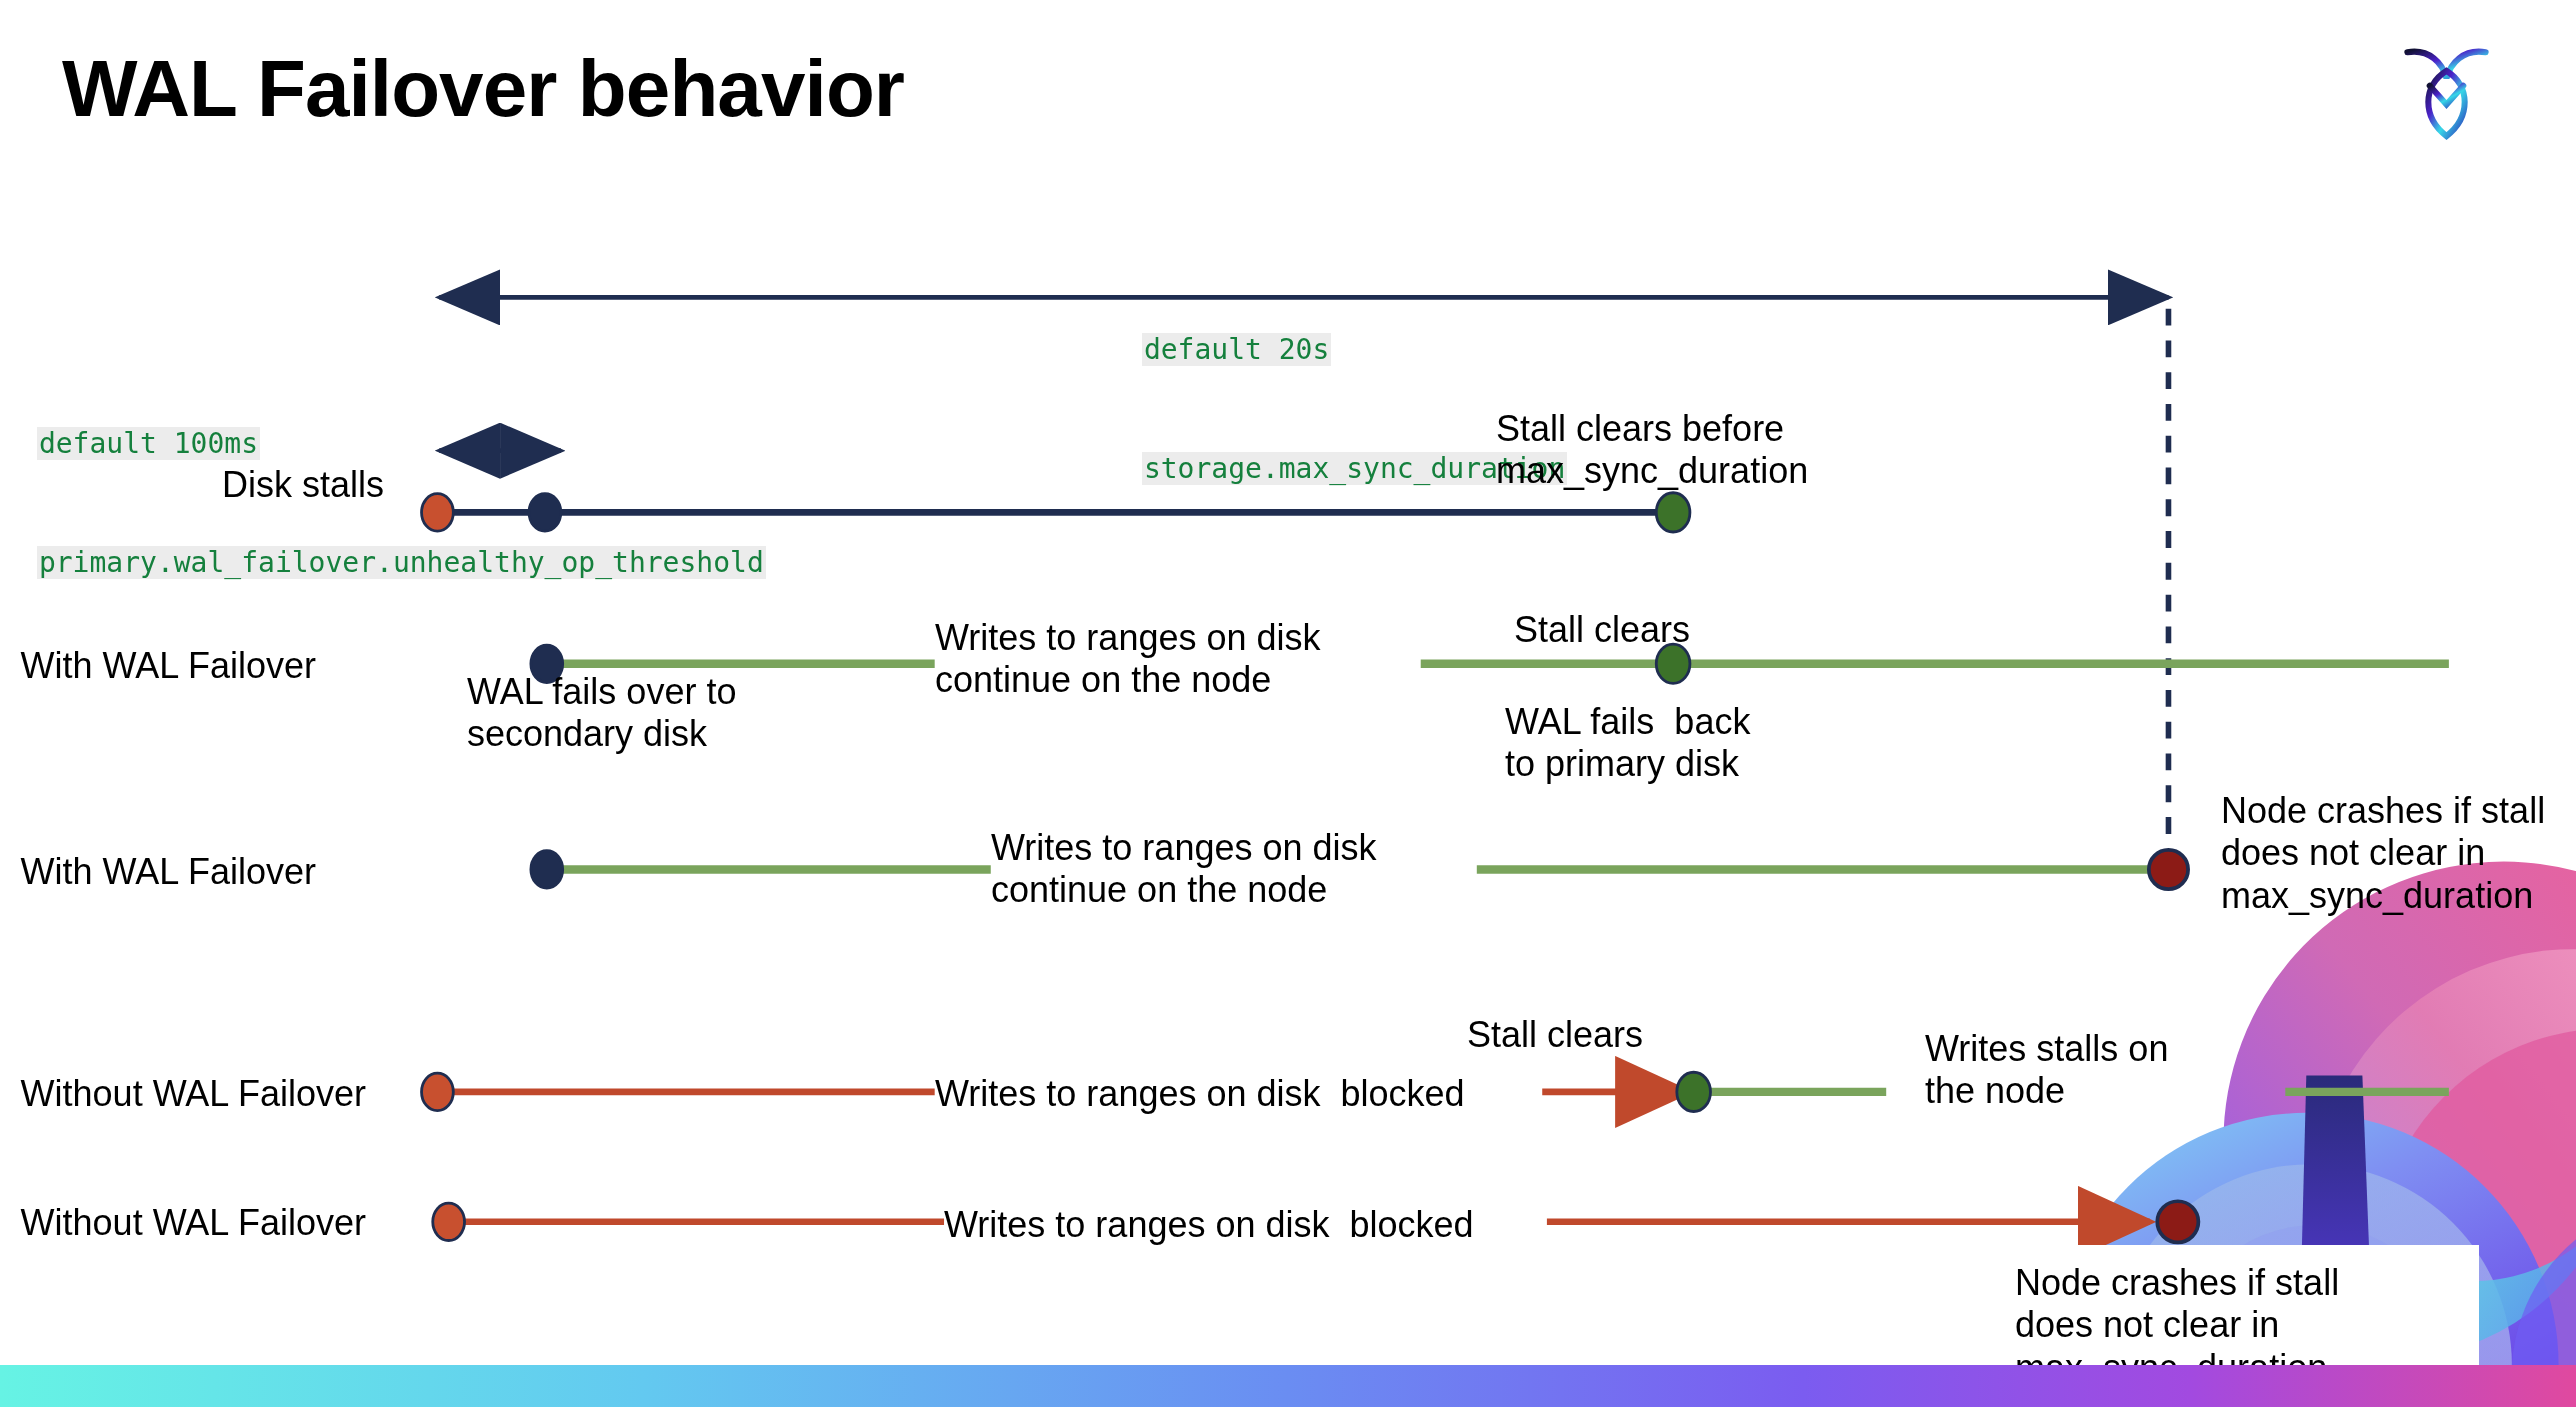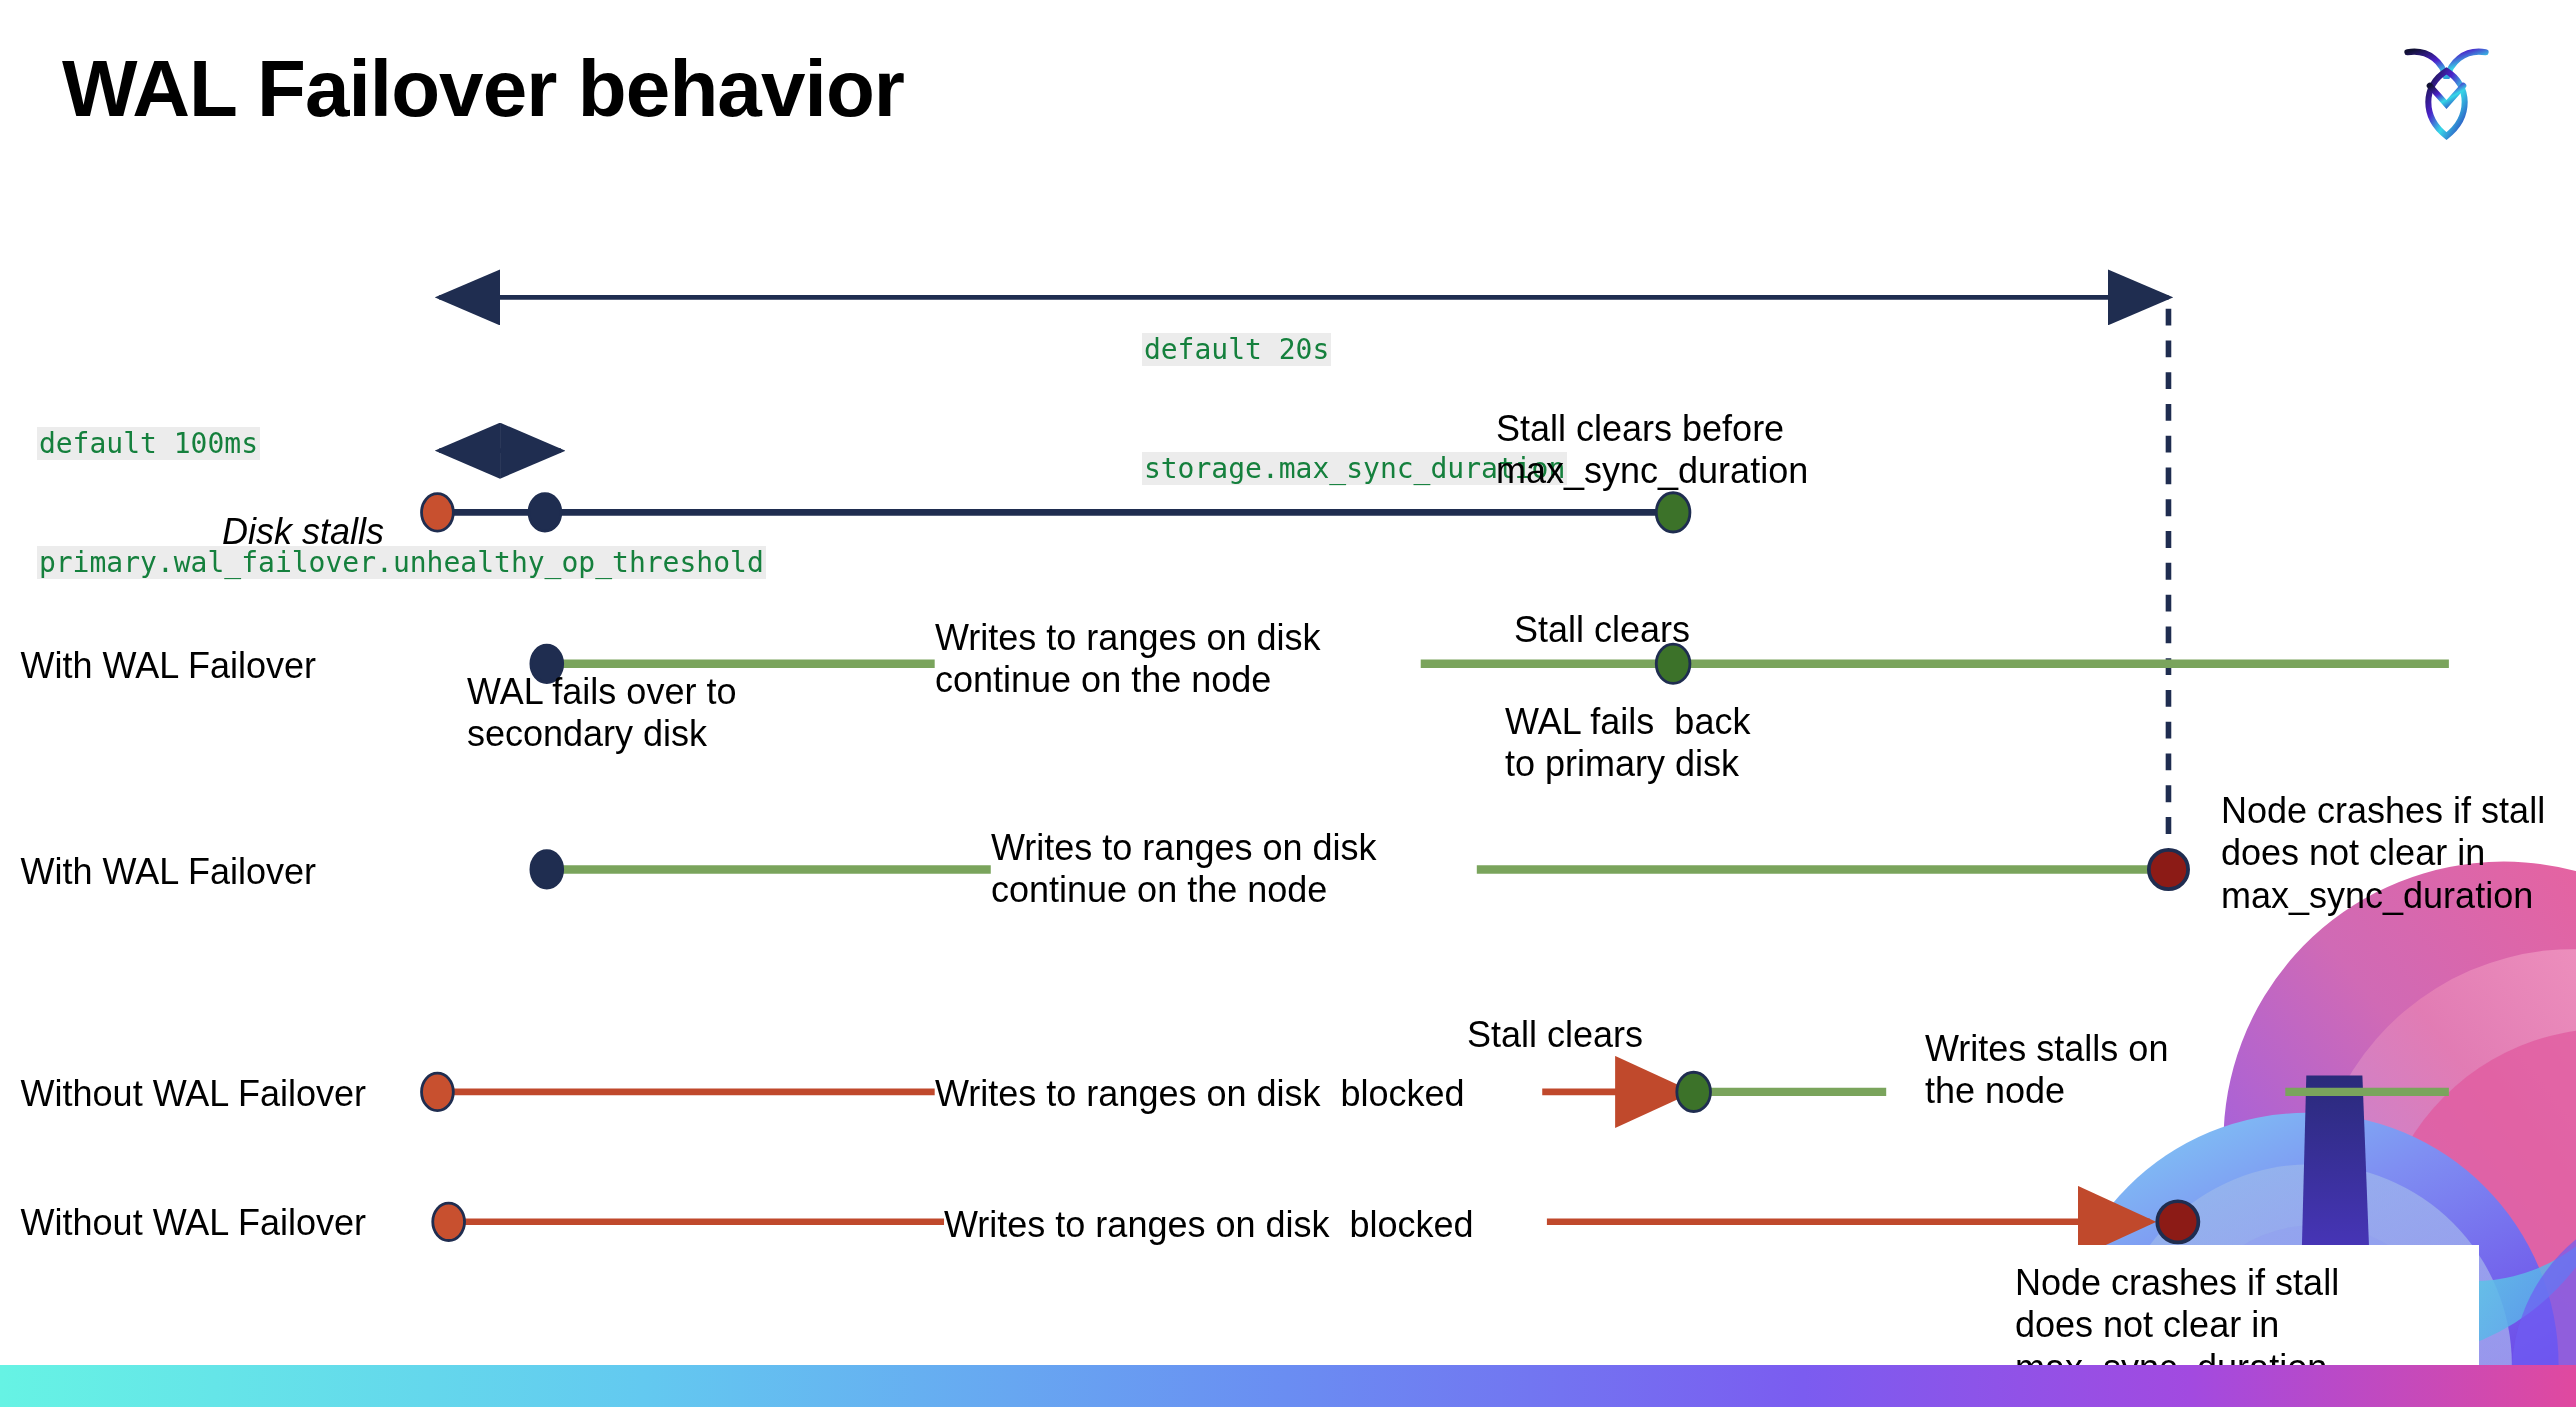--- a/index.html
+++ b/index.html
@@ -236,21 +236,21 @@
   <div class="code" style="left:1142px; top:250px;">
     <div><span>default 20s</span></div>
     <div><span>storage.max_sync_duration</span></div>
   </div>
 
   <div class="code" style="left:37px; top:344px;">
     <div><span>default 100ms</span></div>
     <div><span>primary.wal_failover.unhealthy_op_threshold</span></div>
   </div>
 
-  <div class="row-label" style="left:222px; top:511px;font-style:italic;">Disk stalls</div>
+  <div class="row-label" style="left:222px; top:464px;">Disk stalls</div>
   <div class="row-label" style="left:20.6px; top:645px;">With WAL Failover</div>
   <div class="row-label" style="left:20.6px; top:851px;">With WAL Failover</div>
   <div class="row-label" style="left:20.6px; top:1073px;">Without WAL Failover</div>
   <div class="row-label" style="left:20.6px; top:1202px;">Without WAL Failover</div>
 
   <div class="lbl c" style="left:1496px; top:408px; width:355px;">Stall clears before
 max_sync_duration</div>
 
   <div class="lbl c" style="left:935px; top:617px; width:421px;">Writes to ranges on disk
 continue on the node</div>

